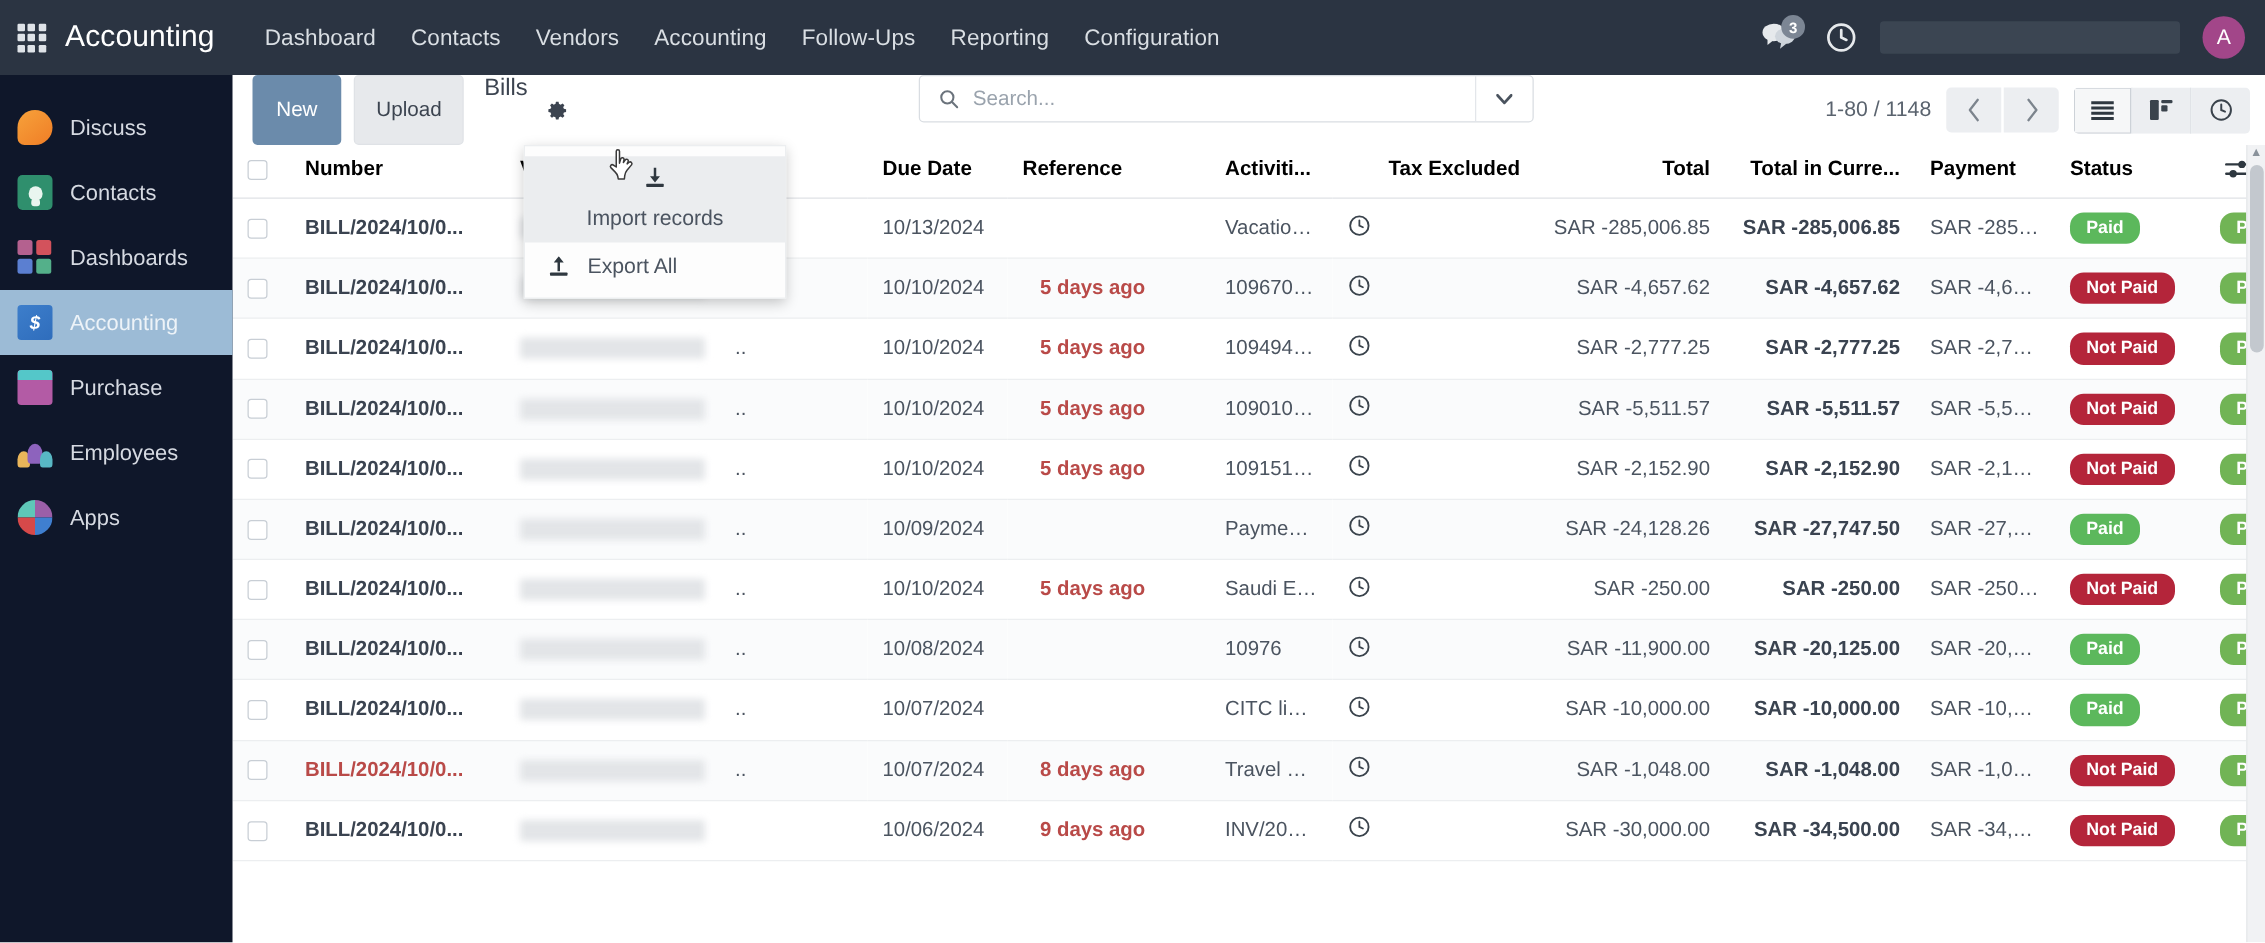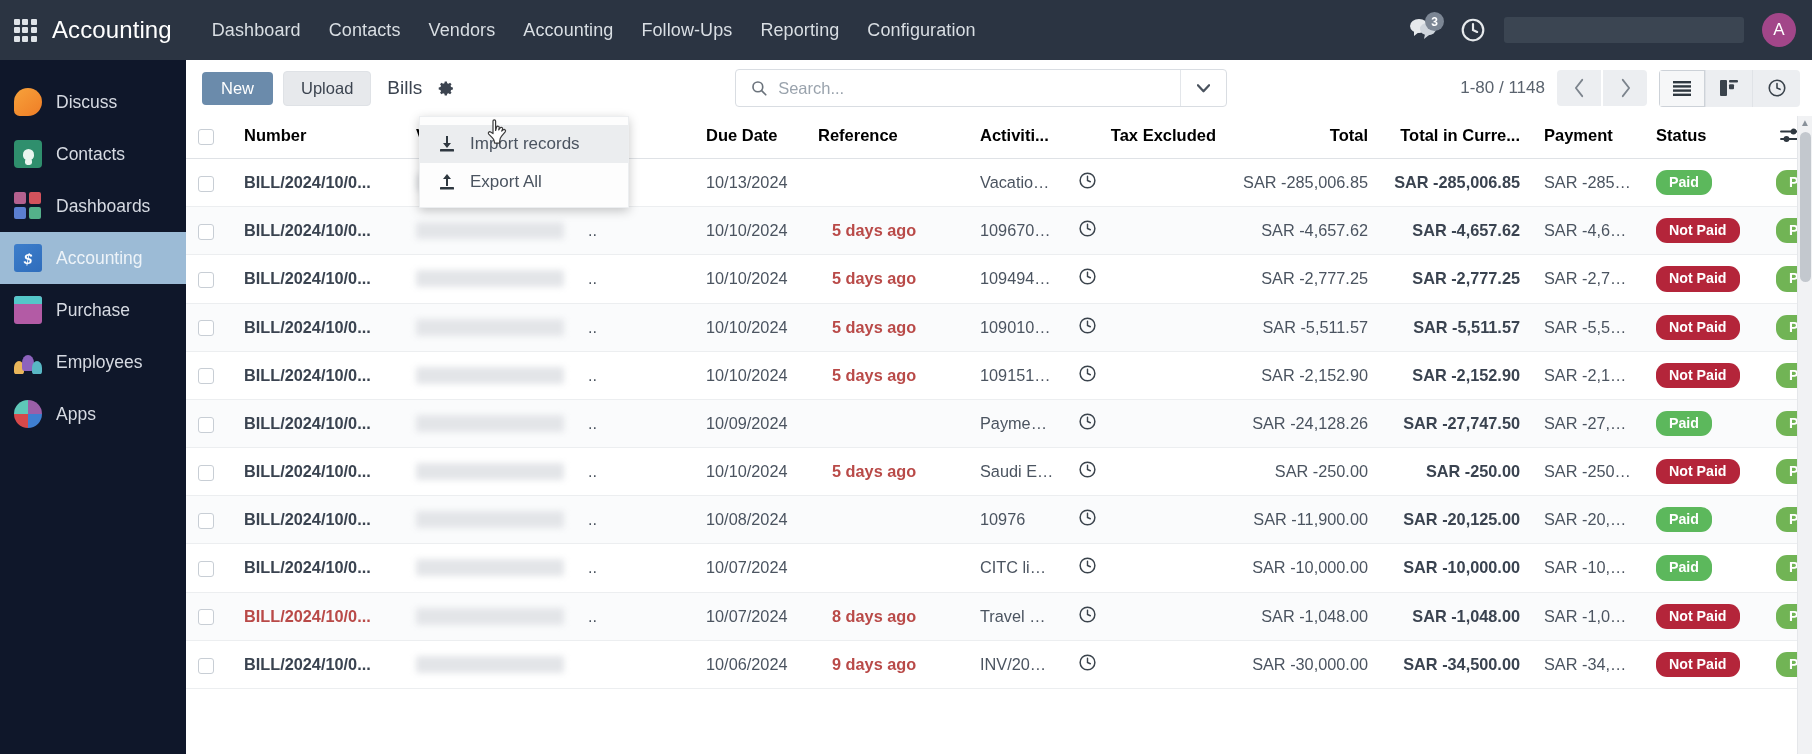--- a/index.html
+++ b/index.html
@@ -93,21 +93,21 @@
   .ico-emp { position: relative; }
   .ico-emp b { position:absolute; border-radius: 50% 50% 22% 22%; display:block; }
   .ico-apps { border-radius: 50%; overflow: hidden; display: grid; grid-template-columns: 1fr 1fr; grid-template-rows: 1fr 1fr; }
   .ico-apps b { display:block; }
 
   
   .main { flex: 1; background: #ffffff; display: flex; flex-direction: column; min-width: 0; position: relative; }
 
   .control-panel {
     height: 56px; flex: 0 0 56px;
-    display: flex; align-items: center;
+    display: flex; 
     padding: 0 8px 0 16px; gap: 10px;
     background: #ffffff;
     position: relative; z-index: 25;
   }
   .btn-new {
     background: #6b8bab; color: #ffffff; border: none;
     padding: 7px 19px; font-size: 16.5px; border-radius: 4px; cursor: pointer;
     font-family: inherit;
   }
   .btn-upload {
@@ -210,21 +210,21 @@
     box-shadow: 0 3px 10px rgba(0,0,0,.22);
     border: 1px solid #eceef0;
     z-index: 60;
     padding: 8px 0 6px;
   }
   .dd-item {
     display: flex; align-items: center; gap: 14px;
     padding: 9px 18px; font-size: 17px; color: #4b5460; cursor: pointer;
     white-space: nowrap;
   }
-  .dd-item.hover { background: #ebedef; }
+  .dd-item.hover { background: #ebedef; flex-direction: column; }
   .dd-ico { width: 18px; display:flex; justify-content:center; }
 
   .cursor-hand {
     position: absolute; left: 486px; top: 118px; z-index: 70;
     pointer-events: none;
   }
 </style>
 </head>
 <body>
 

